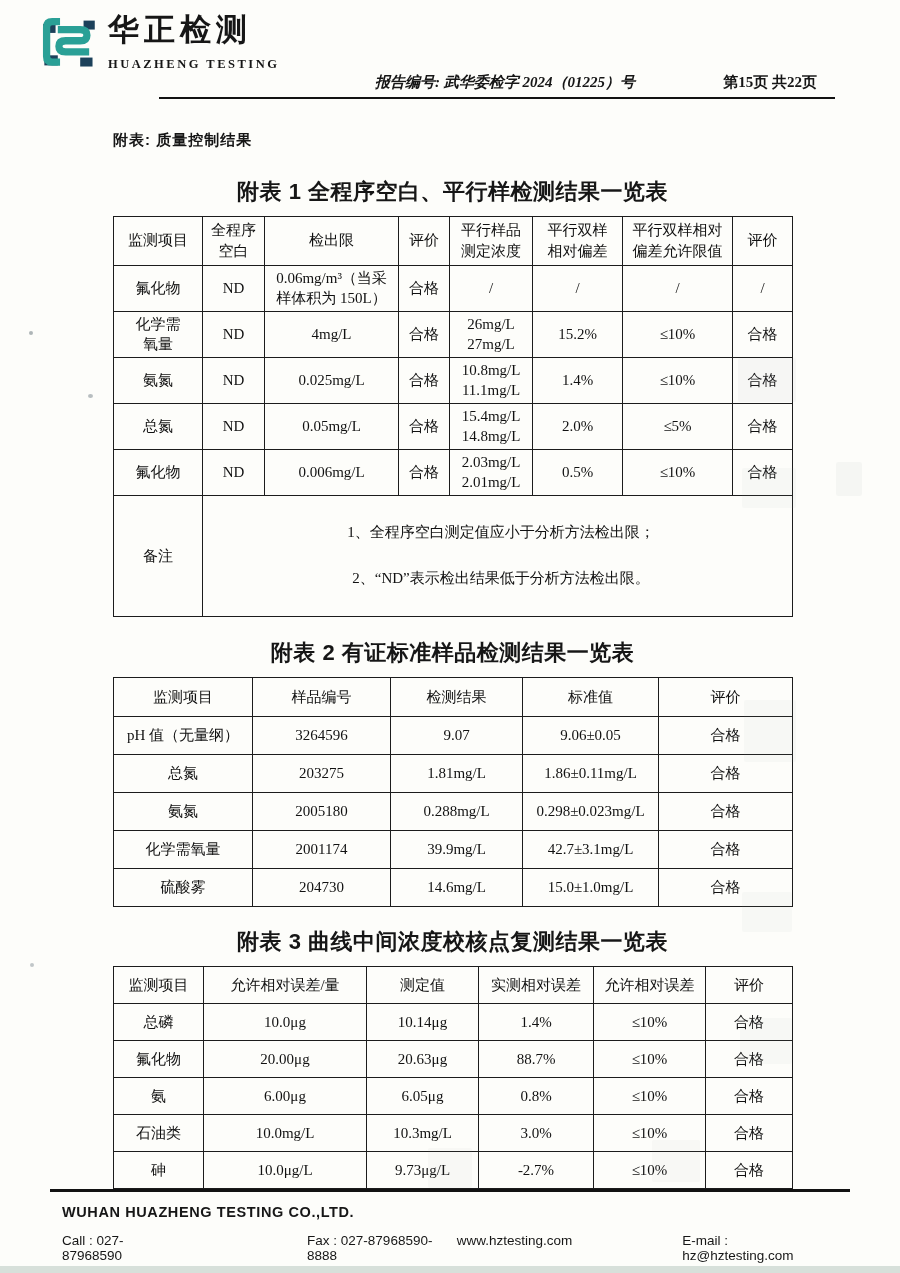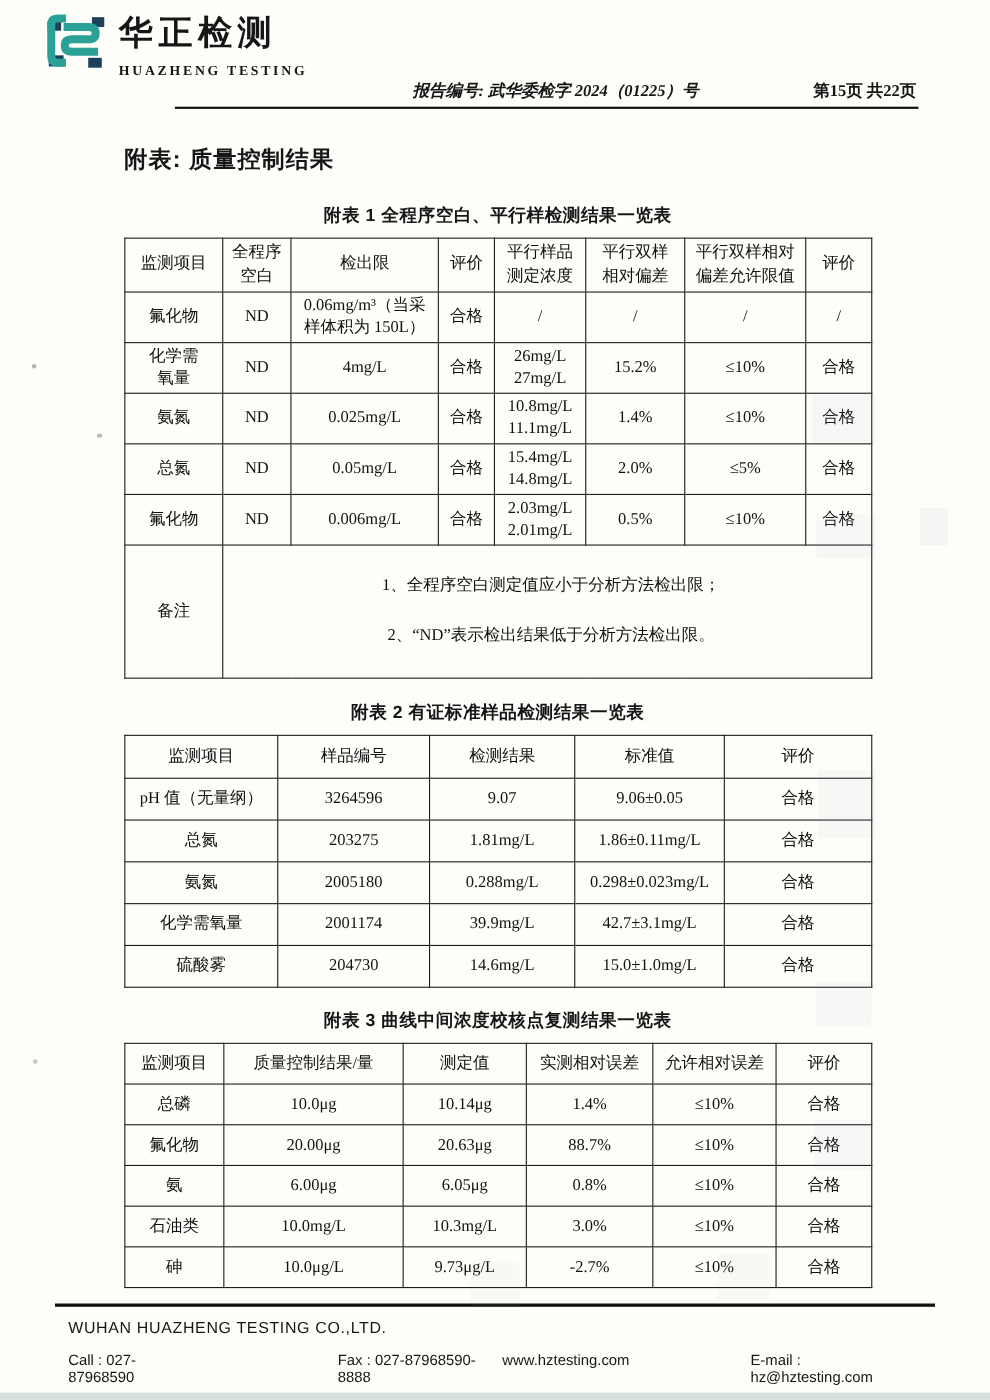--- a/index.html
+++ b/index.html
@@ -4,39 +4,39 @@
 <style>
   html,body{margin:0;padding:0;}
   body{
     width:900px;height:1273px;position:relative;overflow:hidden;
     background:#fdfdfa;color:#161616;
     font-family:"Liberation Serif","DejaVu Serif",serif;
     display:flex;flex-direction:column;
   }
   
   .header{padding:10px 0 0 40px;}
-  .brand{display:flex;align-items:flex-start;gap:10px;}
+  .brand{display:flex;align-items:flex-end;gap:10px;}
   .brand svg{width:58px;height:56px;flex:0 0 auto;}
   .brand-text{display:flex;flex-direction:column;line-height:1;}
   .brand-cn{font-size:31px;font-weight:bold;letter-spacing:5px;
     font-family:"Liberation Sans","DejaVu Sans",sans-serif;margin-top:4px;}
   .brand-en{font-size:12.5px;font-weight:bold;letter-spacing:2.5px;margin-top:13px;
     font-family:"Liberation Serif","DejaVu Serif",serif;}
   .report-line{
     width:676px;margin:2px 0 0 119px;display:flex;align-items:baseline;
     font-size:15px;font-weight:bold;padding-bottom:5px;
     border-bottom:2.5px solid #121212;
   }
   .report-no{margin-left:216px;font-style:italic;}
-  .page-info{margin-left:auto;margin-right:2px;}
+  .page-info{margin-left:auto;margin-right:18px;}
   
   .main{width:679px;margin:0 0 0 113px;}
-  .page-title{font-size:21px;font-weight:bold;margin-top:32px;
+  .page-title{font-size:15px;font-weight:bold;margin-top:32px;
     font-family:"Liberation Sans","DejaVu Sans",sans-serif;letter-spacing:1px;}
-  .tbl-title{text-align:center;font-size:16px;font-weight:bold;letter-spacing:.5px;
+  .tbl-title{text-align:center;font-size:22px;font-weight:bold;letter-spacing:.5px;
     font-family:"Liberation Sans","DejaVu Sans",sans-serif;}
   .tt1{margin-top:27px;}
   .tt2{margin-top:21px;}
   .tt3{margin-top:20px;}
   table{border-collapse:collapse;width:679px;table-layout:fixed;}
   .t{margin-top:9px;}
   th,td{
     border:1.6px solid #1c1c1c;text-align:center;vertical-align:middle;
     font-size:15px;font-weight:normal;padding:2px 3px;
     white-space:pre-line;line-height:1.35;color:#111;
@@ -46,21 +46,21 @@
   .t1 .note-label{height:50px;}
   .t1 .note-body{text-align:center;padding-left:10px;line-height:1.55;}
   .t2 thead th{height:34px;}
   .t2 tbody td{height:33px;}
   .t3 thead th{height:32px;}
   .t3 tbody td{height:32px;}
   
   .footer{margin-top:auto;margin-left:50px;width:800px;
     border-top:3px solid #121212;padding-top:12px;margin-bottom:14px;
     font-family:"Liberation Sans","DejaVu Sans",sans-serif;}
-  .company{font-weight:normal;font-size:14.5px;letter-spacing:.6px;margin-left:12px;}
+  .company{font-weight:bold;font-size:14.5px;letter-spacing:.6px;margin-left:12px;}
   .contacts{display:flex;margin-top:13px;font-size:13.5px;margin-left:12px;width:775px;}
   .contacts span:nth-child(2){margin-left:128px;}
   .contacts span:nth-child(3){margin-left:auto;margin-right:110px;}
   .bottom-strip{position:absolute;left:0;bottom:0;width:900px;height:7px;
     background:#c9d6cf;opacity:.75;}
   
   .ghost{position:absolute;background:#9aa2a6;border-radius:2px;pointer-events:none;}
 </style>
 </head>
 <body>
@@ -249,21 +249,21 @@
       <col style="width:90px">
         <col style="width:163px">
         <col style="width:112px">
       <col style="width:115px">
         <col style="width:112px">
         <col style="width:87px">
     </colgroup>
     <thead>
         <tr>
           <th>监测项目</th>
-          <th>质量控制结果/量</th>
+          <th>允许相对误差/量</th>
           <th>测定值</th>
           <th>实测相对误差</th>
           <th>允许相对误差</th>
           <th>评价</th>
         </tr>
       </thead>
     <tbody>
         <tr>
           <td>总磷</td>
           <td>10.0μg</td>

